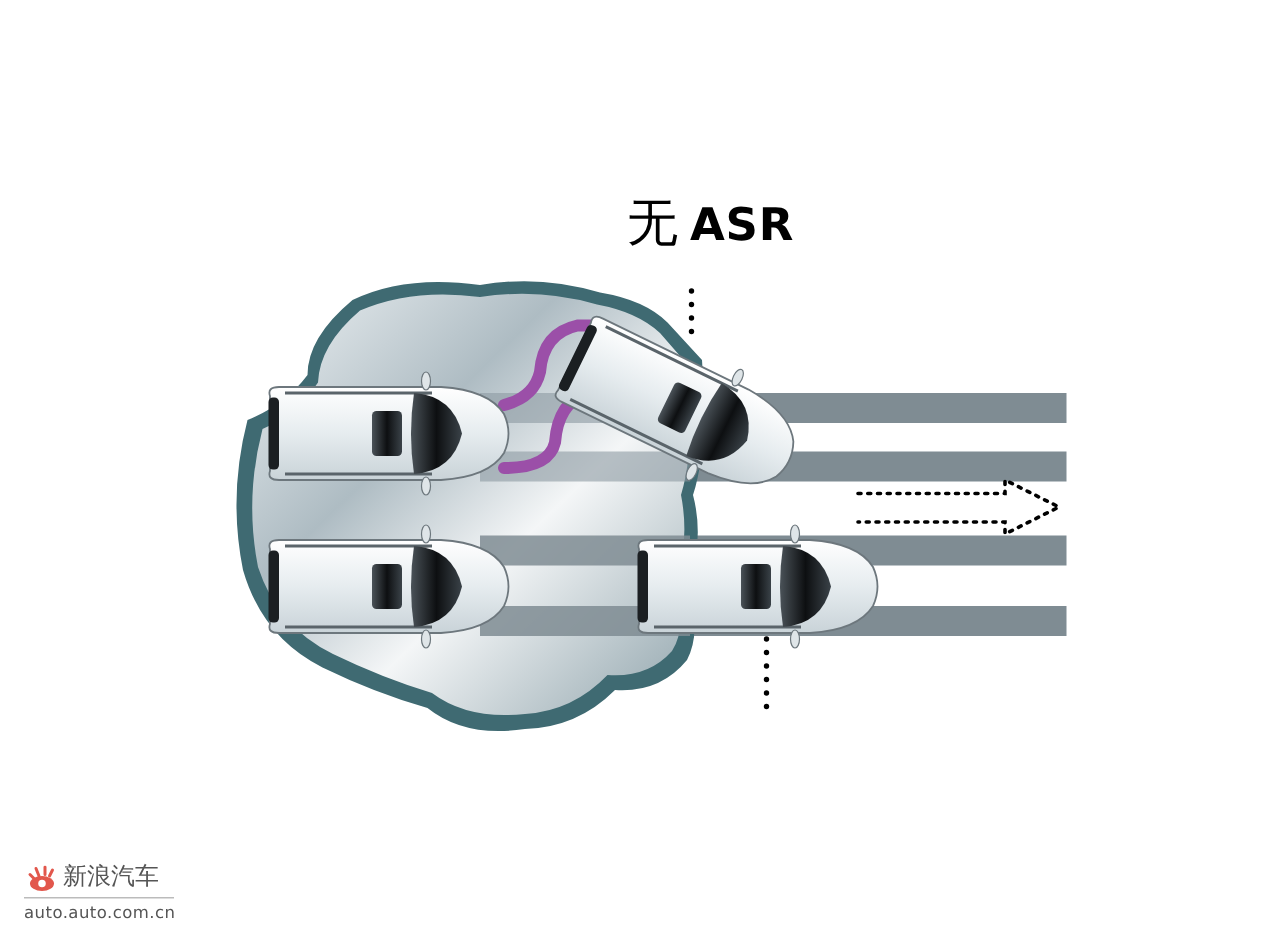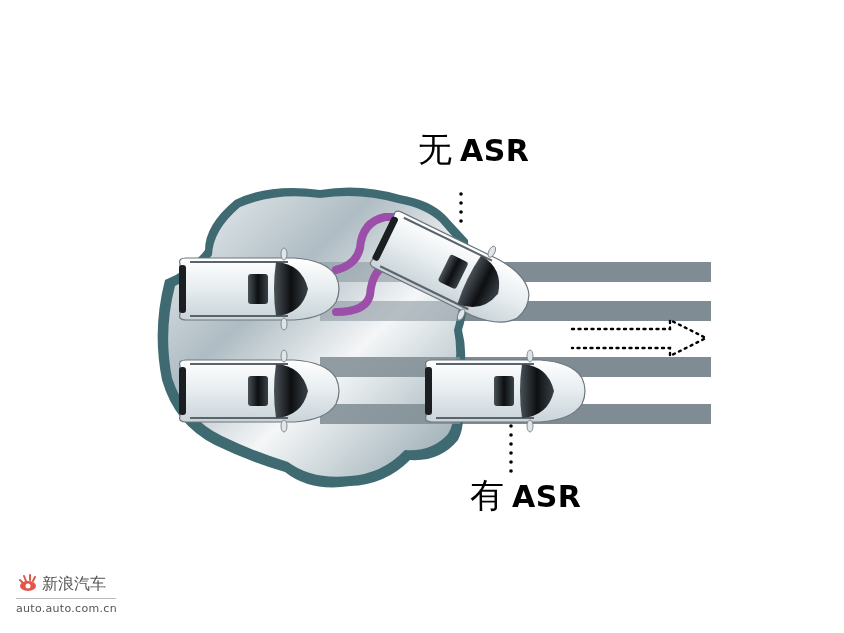--- a/index.html
+++ b/index.html
@@ -4,21 +4,21 @@
 <style>
   html, body { margin: 0; padding: 0; background: #ffffff; }
   body { width: 844px; height: 633px; position: relative; overflow: hidden; font-family: "DejaVu Sans", sans-serif; }
   #stage { position: absolute; left: 0; top: 0; width: 828px; height: 633px; }
   .label { position: absolute; font-weight: bold; color: #000; white-space: nowrap; line-height: 1; }
   .label .cjk { font-weight: normal; font-size: 34px; margin-right: 8px; font-family: "DejaVu Sans", sans-serif; }
   .label .en { font-family: "DejaVu Sans", sans-serif; font-weight: bold; font-size: 30px; letter-spacing: 0.5px; }
   #label-without { left: 418px; top: 132px; }
   #label-with { left: 470px; top: 478px; }
   #watermark { position: absolute; left: 16px; top: 574px; width: 100px; }
-  #watermark .brand { display: flex; align-items: flex-start; gap: 4px; color: #555; font-size: 16px; border-bottom: 1px solid #bbb; padding-bottom: 3px; }
+  #watermark .brand { display: flex; align-items: flex-end; gap: 4px; color: #555; font-size: 16px; border-bottom: 1px solid #bbb; padding-bottom: 3px; }
   #watermark .url { font-size: 11px; color: #555; margin-top: 3px; letter-spacing: 0.3px; font-family: "DejaVu Sans", sans-serif; }
 </style>
 </head>
 <body>
 
 <div id="stage">
   <svg width="844" height="633" viewBox="0 0 844 633" xmlns="http://www.w3.org/2000/svg">
     <defs>
       <linearGradient id="puddleGrad" x1="0" y1="0" x2="1" y2="1">
         <stop offset="0" stop-color="#eef2f4"></stop>
@@ -109,23 +109,20 @@
     </g>
 
     <g fill="none" stroke="#000" stroke-width="2.4" stroke-dasharray="2 4.5" stroke-linecap="round">
       <path d="M572,329 L670,329 L670,320 L706,338 L670,356 L670,348 L572,348"></path>
     </g>
   </svg>
 
   <div class="label" id="label-without">
     <span class="cjk">无</span><span class="en">ASR</span>
   </div>
-  <div class="label" id="label-with">
-    <span class="cjk">有</span><span class="en">ASR</span>
-  </div>
 
   <div id="watermark">
     <div class="brand">
       <svg width="22" height="18" viewBox="0 0 22 18">
         <ellipse cx="12" cy="12" rx="8" ry="5" fill="#e2574c"></ellipse>
         <circle cx="12" cy="12" r="2.5" fill="#fff"></circle>
         <path d="M4,6 L7,9 M8,2 L10,7 M14,1 L14,6 M19,3 L17,7" stroke="#e2574c" stroke-width="2" stroke-linecap="round"></path>
       </svg>
       <span>新浪汽车</span>
     </div>

